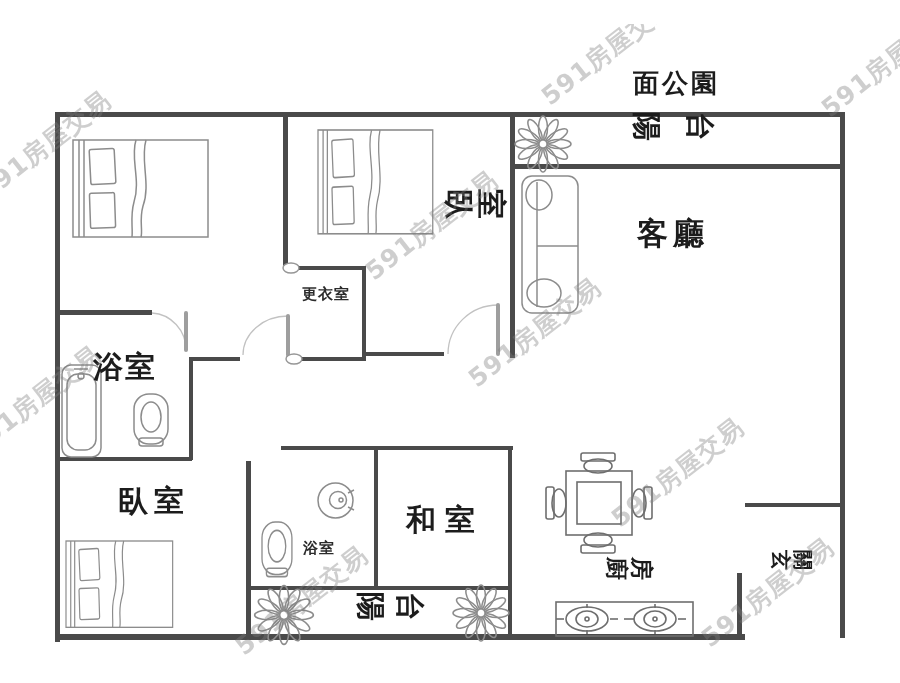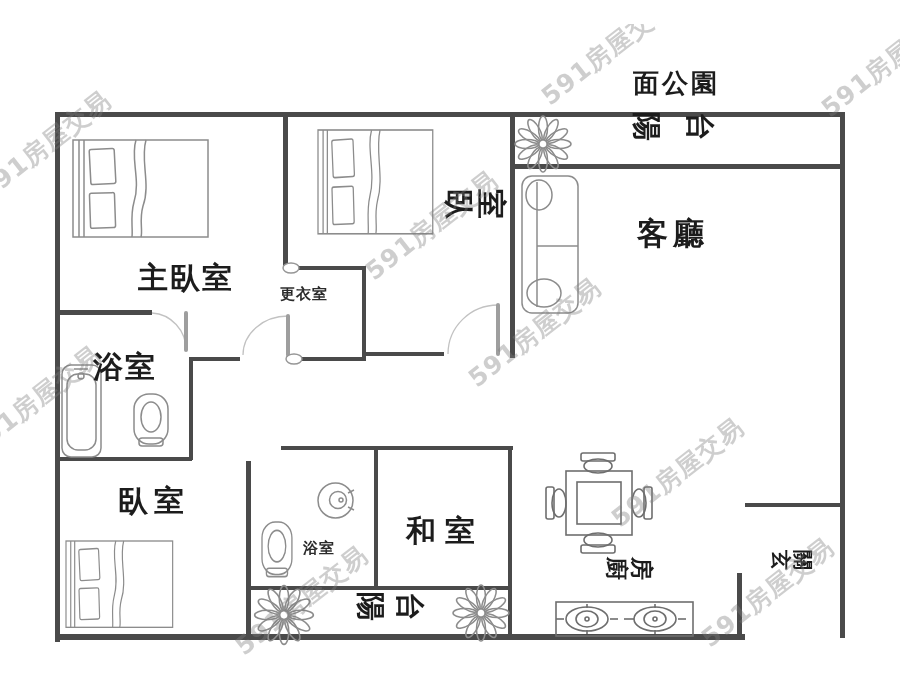--- a/index.html
+++ b/index.html
@@ -177,31 +177,30 @@
       <ellipse class="knob" cx="294" cy="335" rx="8" ry="5"></ellipse>
     </g>
   </svg>
 
   <div class="lbl" style="left:633px;top:46px;font-size:26px;letter-spacing:3px;">面公園</div>
 
   <div class="lbl rchar" style="left:620px;top:100px;font-size:29px;letter-spacing:24px;"><span class="rc">陽</span><span class="rc">台</span></div>
 
   <div class="lbl" style="left:637px;top:194px;font-size:31px;letter-spacing:5px;">客廳</div>
 
-  <div class="lbl" style="left:138px;top:239px;font-size:30px;letter-spacing:2px;">主臥室</div>
 
   <div class="lbl rchar" style="left:443px;top:166px;font-size:30px;letter-spacing:2px;"><span class="rc">臥</span><span class="rc">室</span></div>
 
-  <div class="lbl-sm" style="left:280px;top:263px;font-size:15px;letter-spacing:1px;">更衣室</div>
+  <div class="lbl-sm" style="left:302px;top:263px;font-size:15px;letter-spacing:1px;">更衣室</div>
 
   <div class="lbl" style="left:93px;top:328px;font-size:30px;letter-spacing:2px;">浴室</div>
 
   <div class="lbl" style="left:118px;top:462px;font-size:30px;letter-spacing:6px;">臥室</div>
 
-  <div class="lbl" style="left:406px;top:492px;font-size:30px;letter-spacing:9px;">和室</div>
+  <div class="lbl" style="left:406px;top:481px;font-size:30px;letter-spacing:9px;">和室</div>
 
   <div class="lbl-sm" style="left:303px;top:517px;font-size:15px;letter-spacing:1px;">浴室</div>
 
   <div class="lbl rchar" style="left:351px;top:573px;font-size:29px;letter-spacing:10px;"><span class="rc">陽</span><span class="rc">台</span></div>
 
   <div class="lbl rchar" style="left:604px;top:534px;font-size:23px;letter-spacing:2px;"><span class="rc">廚</span><span class="rc">房</span></div>
 
   <div class="lbl rchar" style="left:770px;top:527px;font-size:20px;letter-spacing:2px;"><span class="rc">玄</span><span class="rc">關</span></div>
 
 

